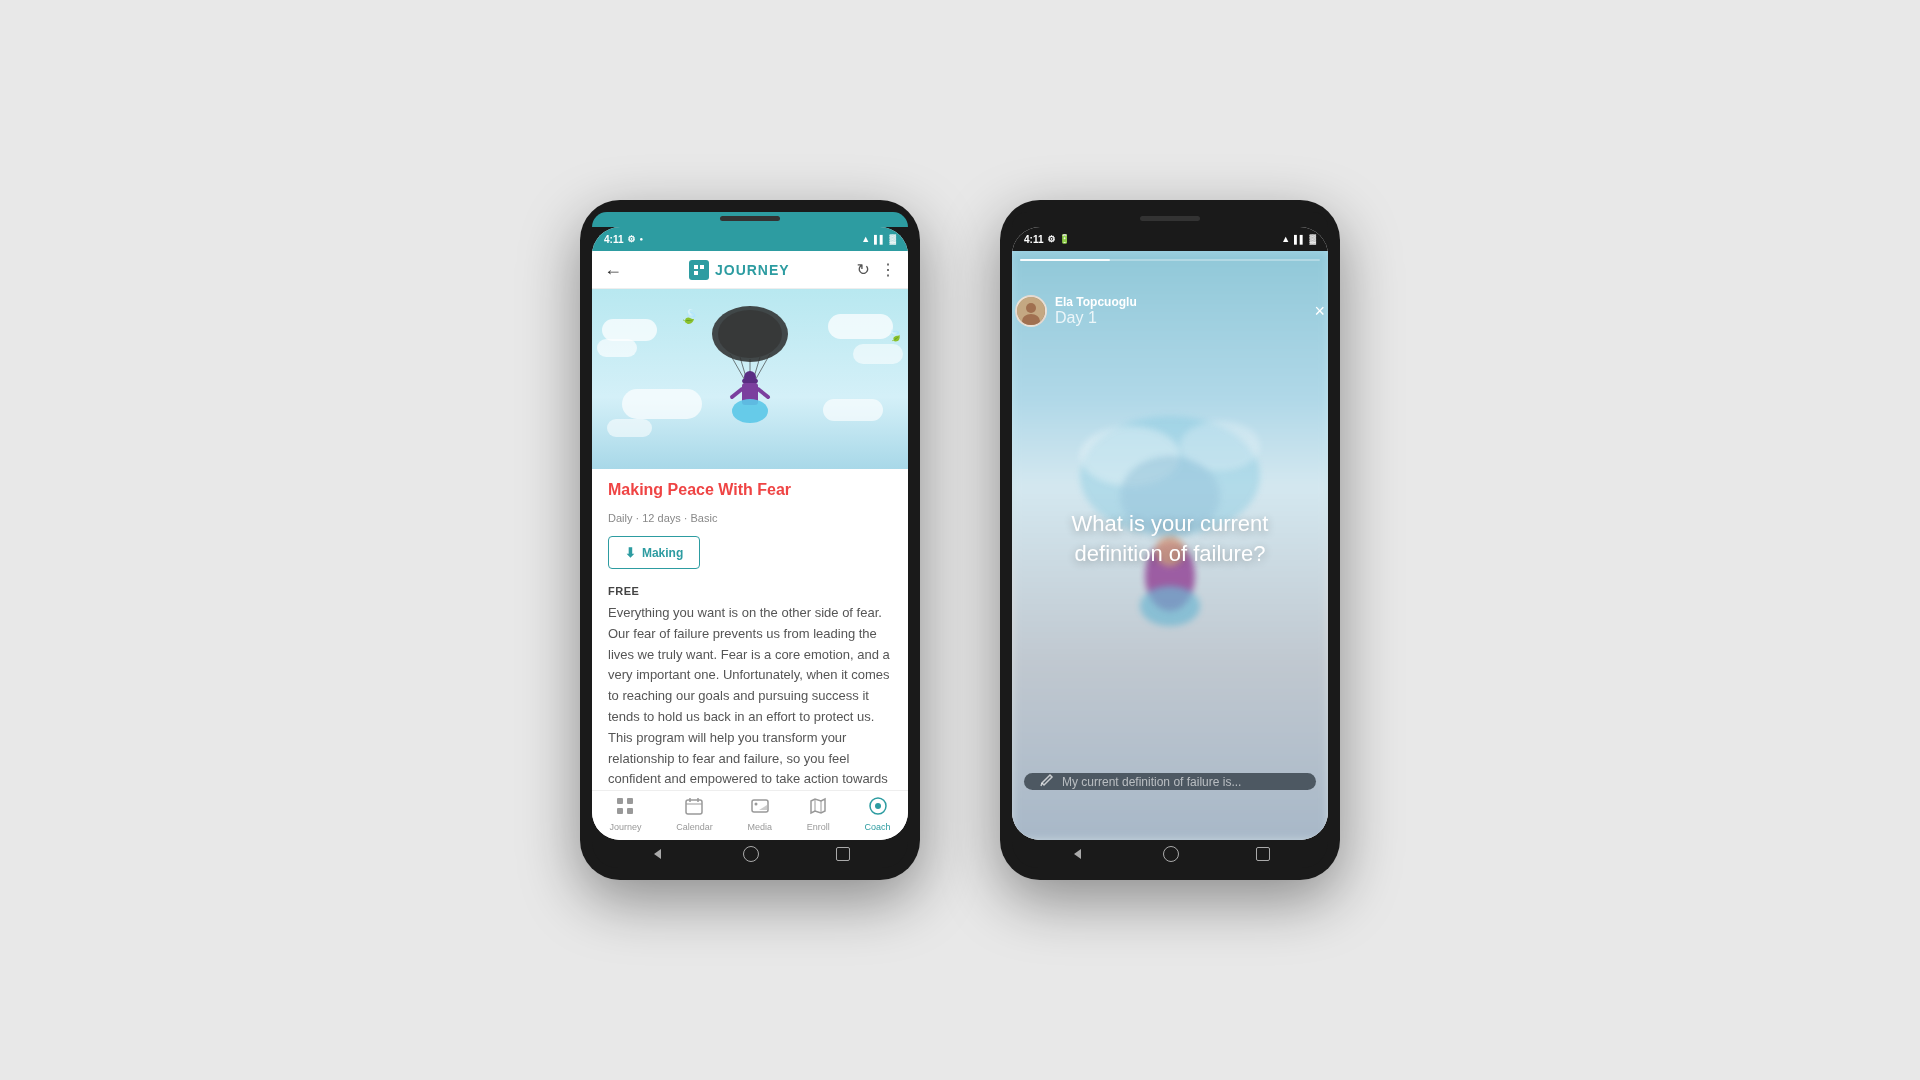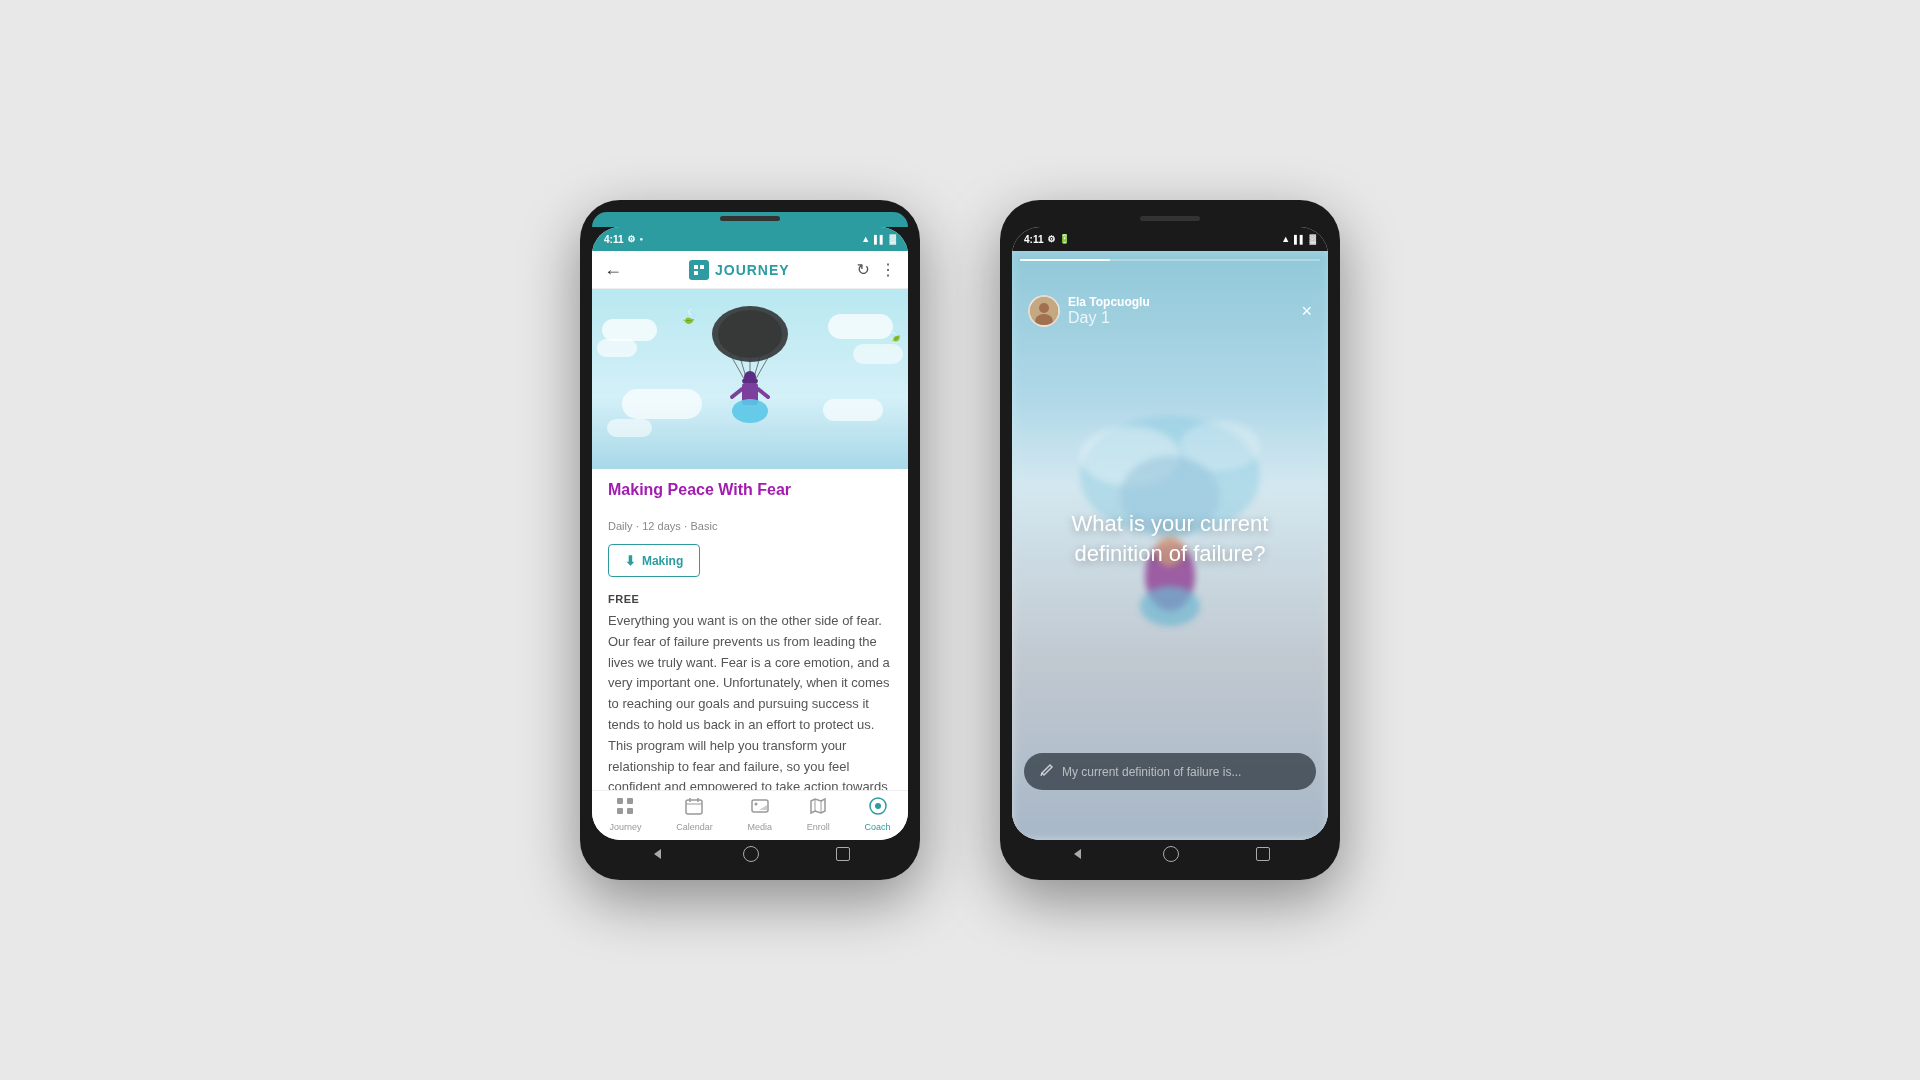--- a/index.html
+++ b/index.html
@@ -130,22 +130,22 @@
     
     .content-area {
       padding: 12px 16px;
       flex: 1;
       overflow: hidden;
     }
 
     .course-title {
       font-size: 16px;
       font-weight: 700;
-      color: #a21caf;
-      margin-bottom: 21px;
+      color: #ef4444;
+      margin-bottom: 13px;
     }
 
     .course-meta {
       font-size: 11px;
       color: #888;
       margin-bottom: 12px;
     }
 
     .enroll-btn {
       display: inline-flex;
@@ -242,21 +242,21 @@
       border: 1.5px solid #aaa;
       border-radius: 2px;
       background: transparent;
     }
 
     
     .story-header {
       display: flex;
       align-items: center;
       justify-content: space-between;
-      padding: 8px 16px;
+      padding: 8px 3px;
       position: absolute;
       top: 36px;
       left: 0;
       right: 0;
       z-index: 10;
     }
 
     .story-user {
       display: flex;
       align-items: center;
@@ -343,21 +343,21 @@
       right: 12px;
       z-index: 10;
     }
 
     .story-input-bar {
       display: flex;
       align-items: center;
       gap: 8px;
       background: rgba(60, 70, 80, 0.85);
       border-radius: 25px;
-      padding: 10px 16px;
+      padding: 0 16px;
     }
 
     .story-input-icon {
       color: rgba(255,255,255,0.7);
       font-size: 14px;
     }
 
     .story-input-placeholder {
       color: rgba(255,255,255,0.6);
       font-size: 12px;

